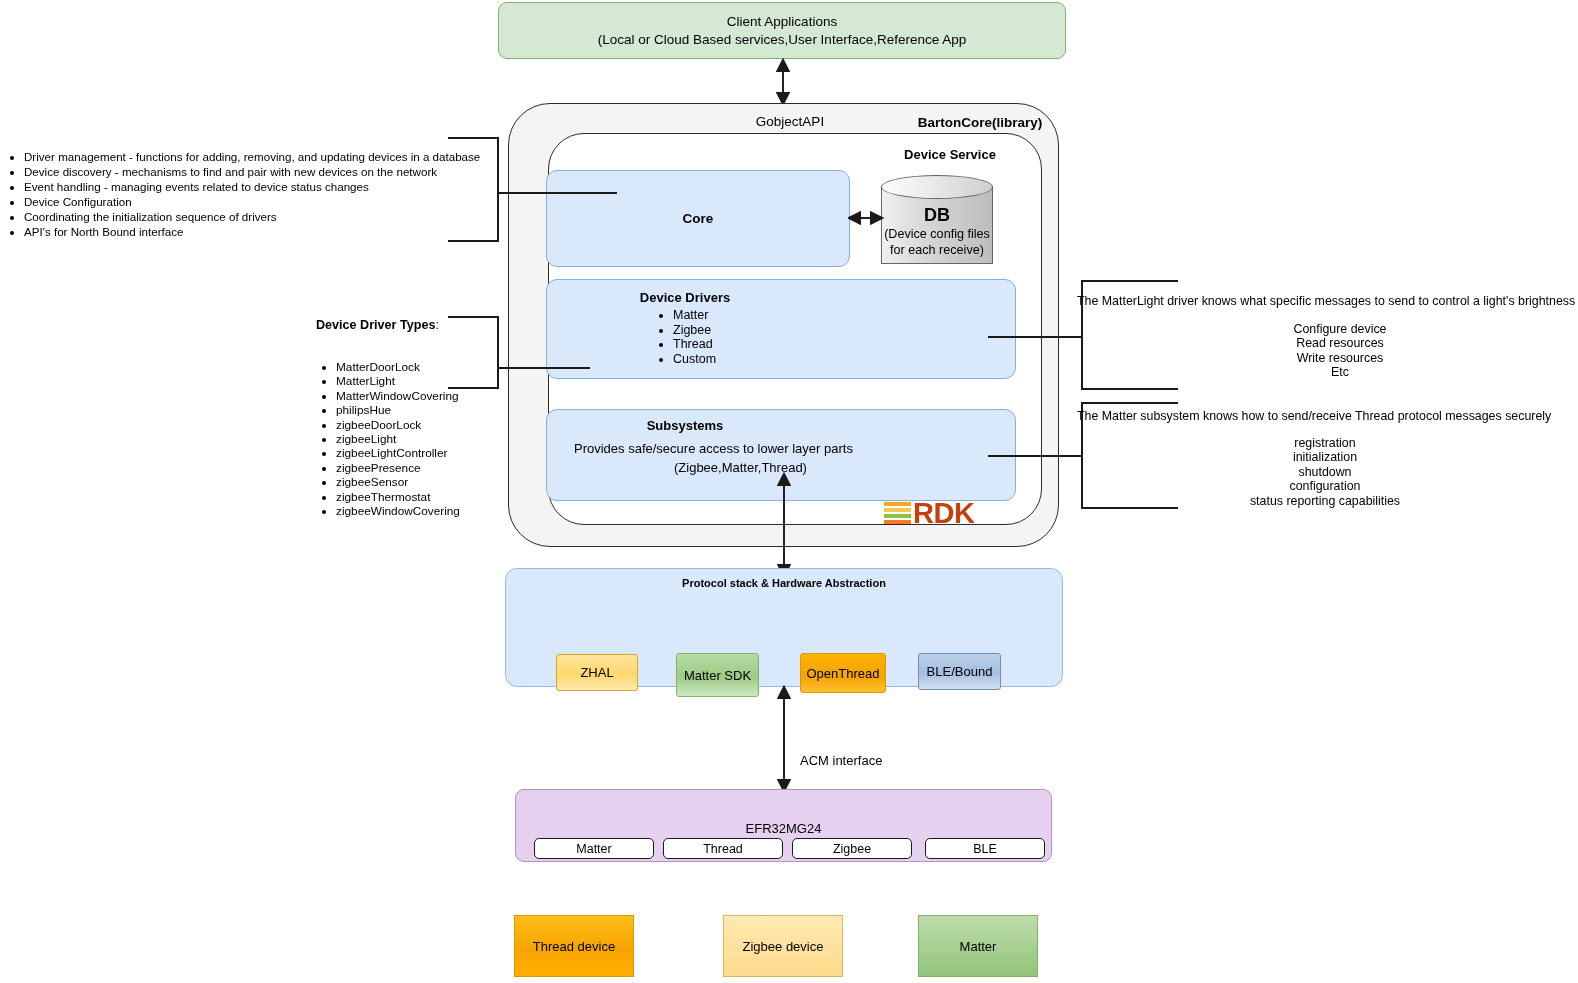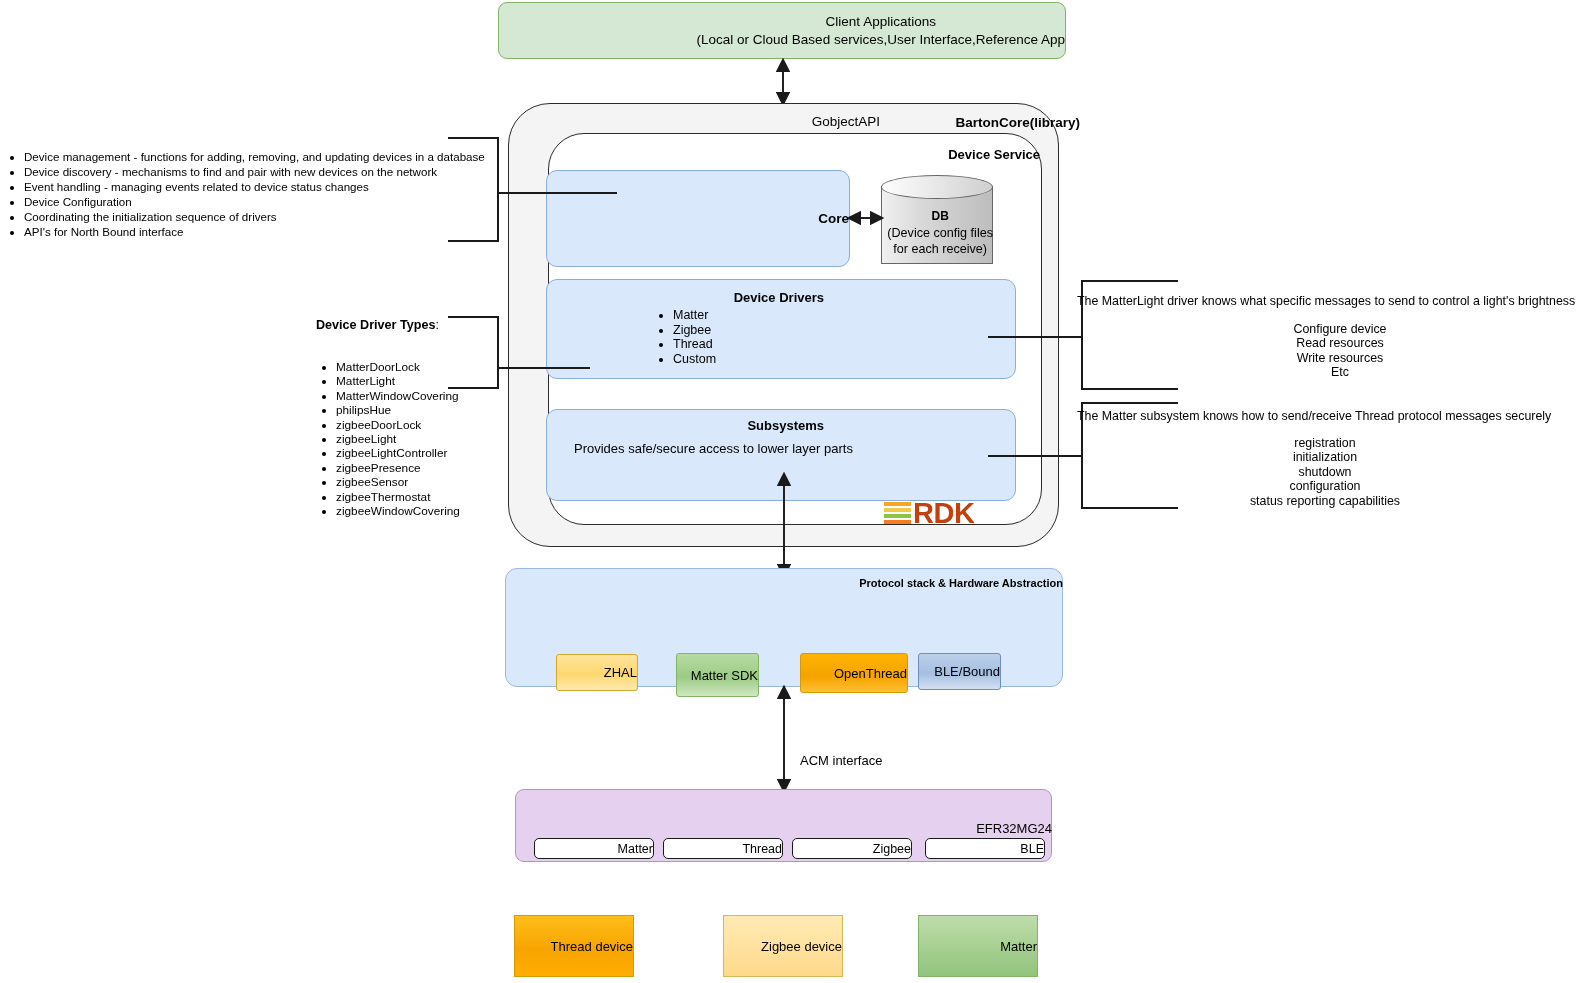--- a/index.html
+++ b/index.html
@@ -3,21 +3,21 @@
 <meta charset="utf-8">
 <style>
   html,body{margin:0;padding:0;background:#ffffff;}
   body{
     width:1578px;height:983px;position:relative;overflow:hidden;
     font-family:"Liberation Sans", sans-serif;
     color:#000;
     -webkit-font-smoothing:antialiased;
   }
   .abs{position:absolute;box-sizing:border-box;}
-  .ctr{display:flex;align-items:center;justify-content:flex-end;text-align:center;}
+  .ctr{display:flex;align-items:center;justify-content:center;text-align:center;}
 
   
   #client-apps{
     left:498px;top:2px;width:568px;height:57px;
     border:1px solid #82b366;border-radius:9px;
     background:#d5e8d4;
     font-size:13.5px;line-height:18px;
   }
 
   
@@ -63,40 +63,40 @@
     background:linear-gradient(to right,#f0f0f0 0%,#d9d9d9 35%,#bdbdbd 100%);
     border-left:1.3px solid #666;border-right:1.3px solid #666;
     border-bottom:1.3px solid #666;border-bottom-left-radius:56px/22px;border-bottom-right-radius:56px/22px;
   }
   #db-top{
     left:0;top:0px;width:112px;height:24px;border-radius:56px/12px;
     background:linear-gradient(to right,#fdfdfd 0%,#ececec 40%,#cfcfcf 100%);
     border:1.3px solid #666;
   }
   #db-text{left:881px;top:205px;width:112px;height:56px;font-size:12.6px;line-height:16.5px;}
-  #db-text b{font-size:12px;}
+  #db-text b{font-size:18px;}
 
   
   #rdk{left:884px;top:499px;width:108px;height:30px;}
   #rdk-bars{position:absolute;left:0;top:3px;width:27px;height:24px;}
   #rdk-bars i{display:block;height:4px;margin-bottom:2px;border-radius:0;}
   #rdk-text{position:absolute;left:29px;top:-2px;font-size:29px;font-weight:bold;color:#c2410c;letter-spacing:-0.5px;font-family:"Liberation Sans",sans-serif;}
 
   
   #protocol-box{
     left:505px;top:568px;width:558px;height:119px;
     border:1px solid #9ab8dd;border-radius:12px;background:#dae8fc;
   }
   #protocol-title{left:505px;top:574px;width:558px;height:18px;font-size:11px;font-weight:bold;}
   .pbox{border-radius:3px;font-size:13px;margin-top:33px;}
   #zhal{left:556px;top:621px;width:82px;height:37px;border:1px solid #d6a72e;
         background:linear-gradient(to bottom,#ffe49a 0%,#fdd870 55%,#ffe9ae 100%);}
   #mattersdk{left:676px;top:620px;width:83px;height:44px;border:1px solid #82b366;
         background:linear-gradient(to bottom,#b7dba4 0%,#9ccb85 55%,#cfe7c2 100%);}
-  #openthread{left:800px;top:620px;width:108px;height:40px;border:1px solid #d79b00;
+  #openthread{left:800px;top:620px;width:86px;height:40px;border:1px solid #d79b00;
         background:linear-gradient(to bottom,#ffb300 0%,#f5a300 60%,#ffc033 100%);}
   #blebluez{left:918px;top:620px;width:83px;height:37px;border:1px solid #6c8ebf;
         background:linear-gradient(to bottom,#bcd0ea 0%,#a5bfe0 55%,#d3e0f2 100%);}
 
   
   #acm-label{left:800px;top:753px;width:120px;height:18px;font-size:13px;}
 
   
   #efr-box{left:515px;top:789px;width:537px;height:73px;
         border:1px solid #b592c4;border-radius:9px;background:#e6d0ef;}
@@ -190,34 +190,35 @@
   <li>Matter</li>
   <li>Zigbee</li>
   <li>Thread</li>
   <li>Custom</li>
 </ul>
 
 <div class="abs bluebox" id="subsystems-box"></div>
 <div class="abs ctr" id="subsystems-title">Subsystems</div>
 <div class="abs" id="subsystems-desc">
   <span id="sub-l1">Provides safe/secure access to lower layer parts</span>
+  <span id="sub-l2">(Zigbee,Matter,Thread)</span>
 </div>
 
 <div class="abs" id="rdk">
   <div id="rdk-bars">
     <i style="background:#f5a623"></i>
     <i style="background:#f2c94c"></i>
     <i style="background:#8cc63f"></i>
     <i style="background:#f57c20"></i>
   </div>
   <div id="rdk-text">RDK</div>
 </div>
 
 <ul id="left-list">
-  <li>Device management - functions for adding, removing, and updating devices in a database</li>
+  <li>Driver management - functions for adding, removing, and updating devices in a database</li>
   <li>Device discovery - mechanisms to find and pair with new devices on the network</li>
   <li>Event handling - managing events related to device status changes</li>
   <li>Device Configuration</li>
   <li>Coordinating the initialization sequence of drivers</li>
   <li>API's for North Bound interface</li>
 </ul>
 
 <div class="ln" style="left:448px;top:137px;width:51px;height:2.2px;"></div>
 <div class="ln" style="left:497px;top:137px;width:2.2px;height:105px;"></div>
 <div class="ln" style="left:448px;top:240px;width:51px;height:2.2px;"></div>

